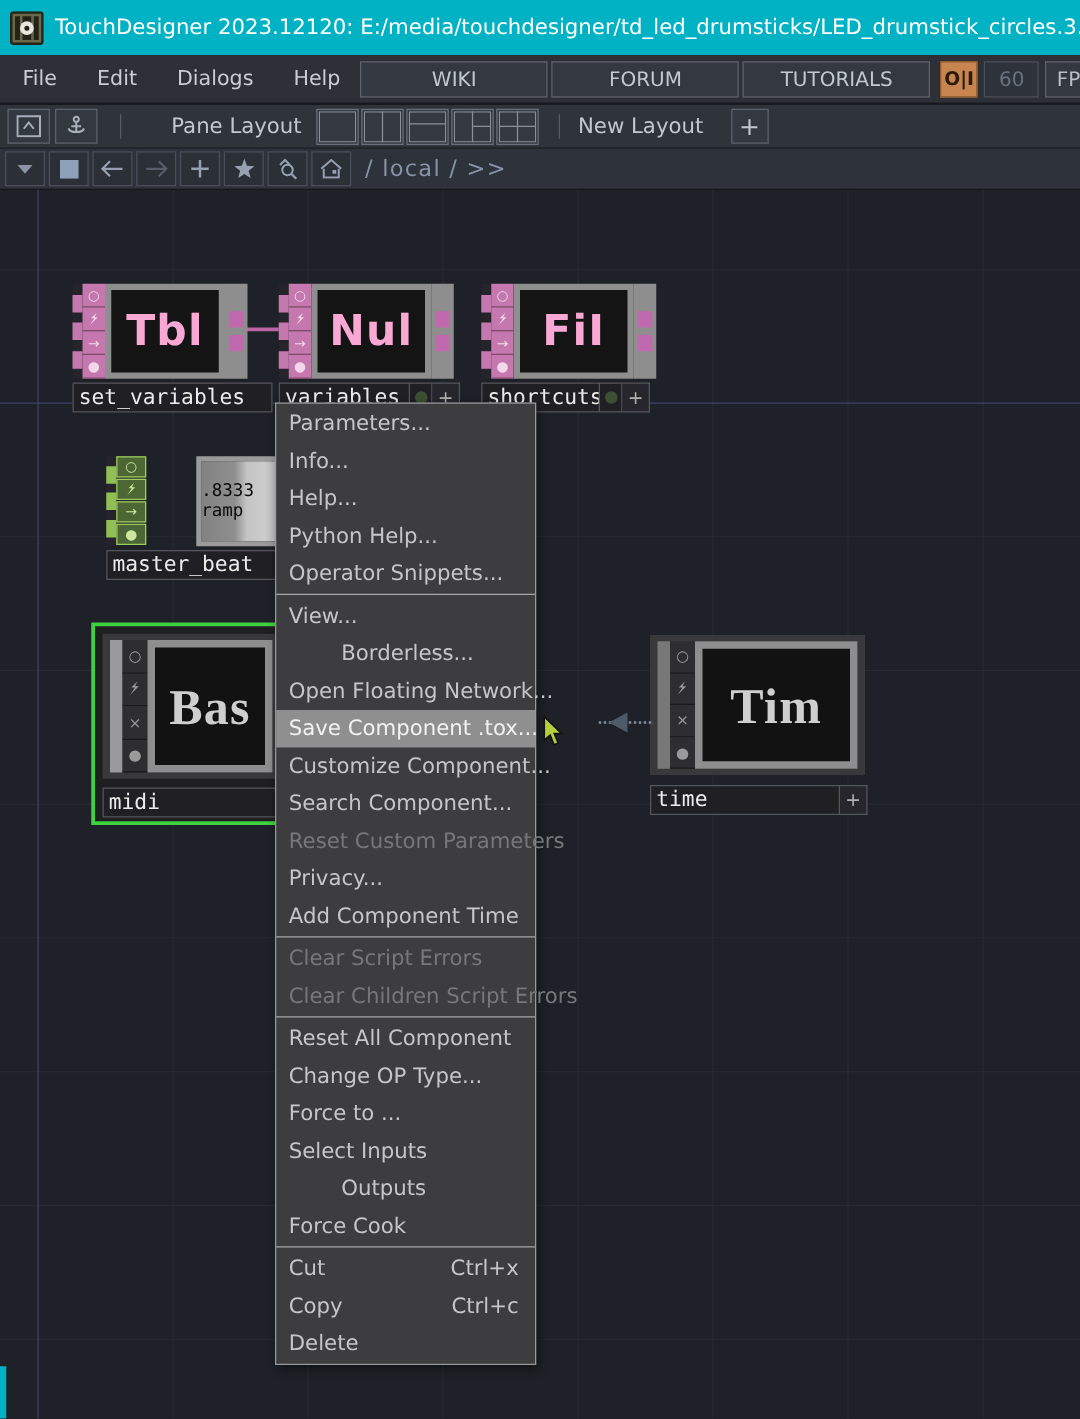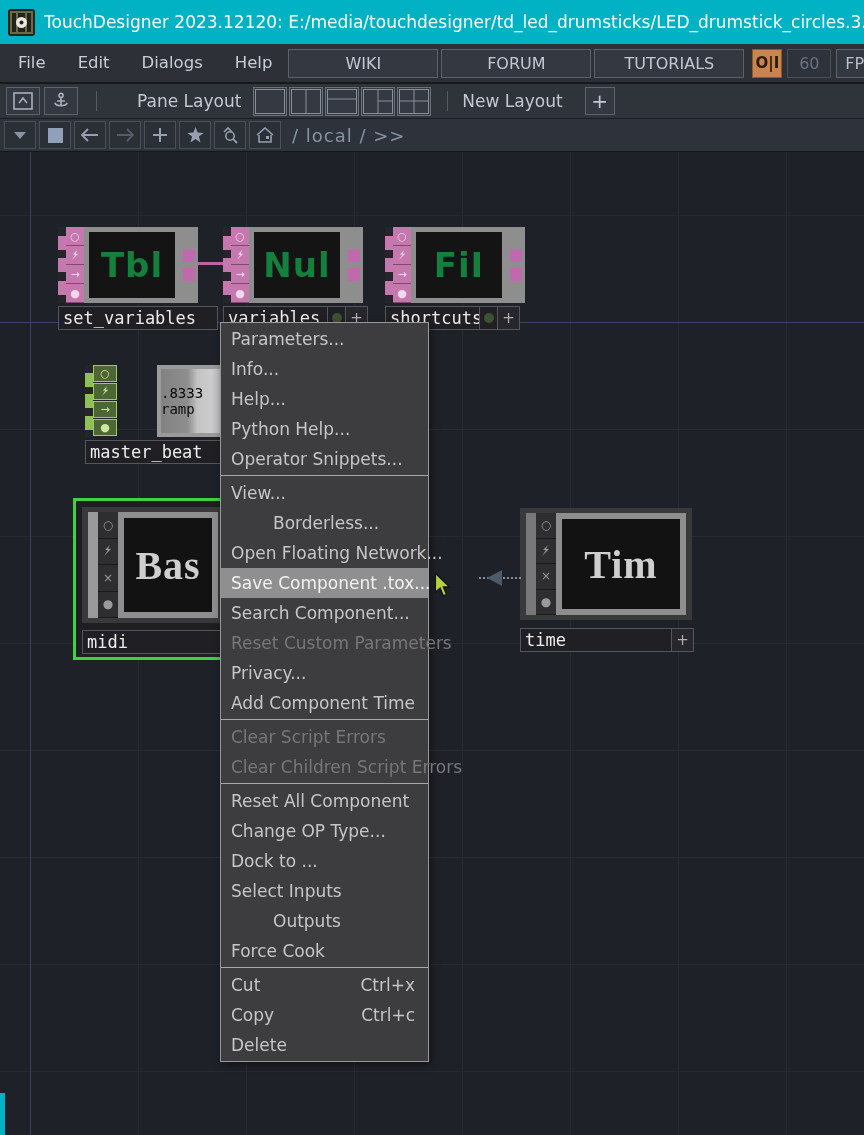--- a/index.html
+++ b/index.html
@@ -68,21 +68,21 @@
   .icon-col { display:flex; flex-direction:column; }
   .ncell { flex:1; display:flex; align-items:center; justify-content:center; }
   .dat .icon-col { width:18px; }
   .dat .ncell { background:#c478ae; color:#f2d8ea; border-bottom:1px solid #7e4a68; font-size:11px; }
   .top .icon-col { width:24px; }
   .top .ncell { background:#4c6634; color:#cfe6a0; border:1px solid #9ccc5e; margin-bottom:1px; font-size:11px; }
   .comp-ic .icon-col { width:20px; }
   .comp-ic .ncell { background:#2e2e30; color:#9a9a9a; border-bottom:1px solid #1a1a1c; font-size:12px; }
   .node-body { flex:1; border:5px solid #8e8e8e; background:#141414;
                display:flex; align-items:center; justify-content:center; overflow:hidden; }
-  .node-type { font-weight:bold; font-size:34px; color:#15803d; letter-spacing:1px; }
+  .node-type { font-weight:bold; font-size:34px; color:#f9a8d4; letter-spacing:1px; }
   .out-strip { width:18px; background:#8e8e8e; display:flex; flex-direction:column; justify-content:center;
                gap:6px; align-items:center; }
   .out-strip .nub { width:12px; height:13px; background:#c06aae; }
 
   .node-label-row { display:flex; margin-top:3px; height:24px; }
   .label-box { background:#202024; border:1px solid #55555c; color:#ececec;
                font-family:"DejaVu Sans Mono", monospace; font-size:17px; display:flex; align-items:center;
                padding:0 4px; flex:1; white-space:nowrap; overflow:hidden; }
   .dot-box { width:18px; border:1px solid #55555c; border-left:none; background:#202024;
              display:flex; align-items:center; justify-content:center; }
@@ -464,20 +464,23 @@
     <div class="mi ind">
         <span>Borderless...</span>
       </div>
     <div class="mi">
         <span>Open Floating Network...</span>
       </div>
     <div class="mi hl">
         <span>Save Component .tox...</span>
       </div>
     <div class="mi">
+        <span>Customize Component...</span>
+      </div>
+    <div class="mi">
         <span>Search Component...</span>
       </div>
     <div class="mi dis">
         <span>Reset Custom Parameters</span>
       </div>
     <div class="mi">
         <span>Privacy...</span>
       </div>
     <div class="mi">
         <span>Add Component Time</span>
@@ -490,21 +493,21 @@
         <span>Clear Children Script Errors</span>
       </div>
     <div class="menu-divider"></div>
     <div class="mi">
         <span>Reset All Component</span>
       </div>
     <div class="mi">
         <span>Change OP Type...</span>
       </div>
     <div class="mi">
-        <span>Dock to ...</span>
+        <span>Force to ...</span>
       </div>
     <div class="mi">
         <span>Select Inputs</span>
       </div>
     <div class="mi ind">
         <span>Outputs</span>
       </div>
     <div class="mi">
         <span>Force Cook</span>
       </div>

